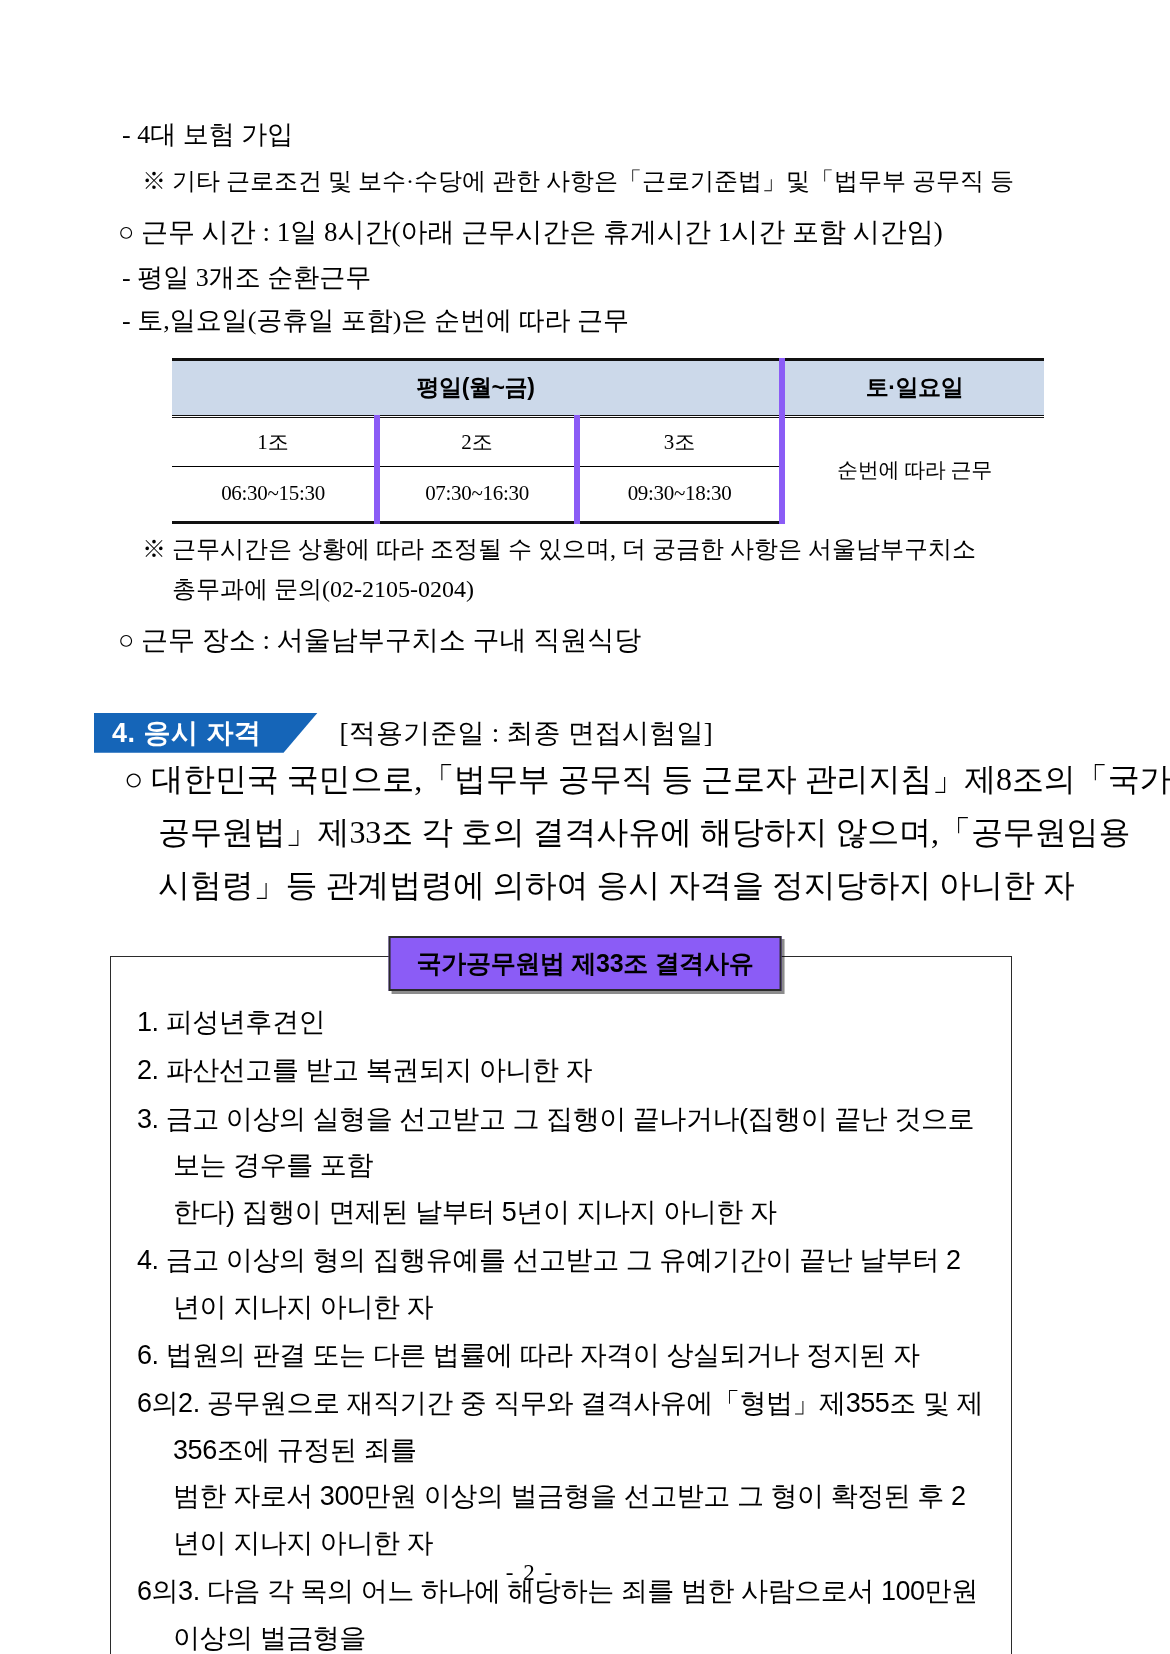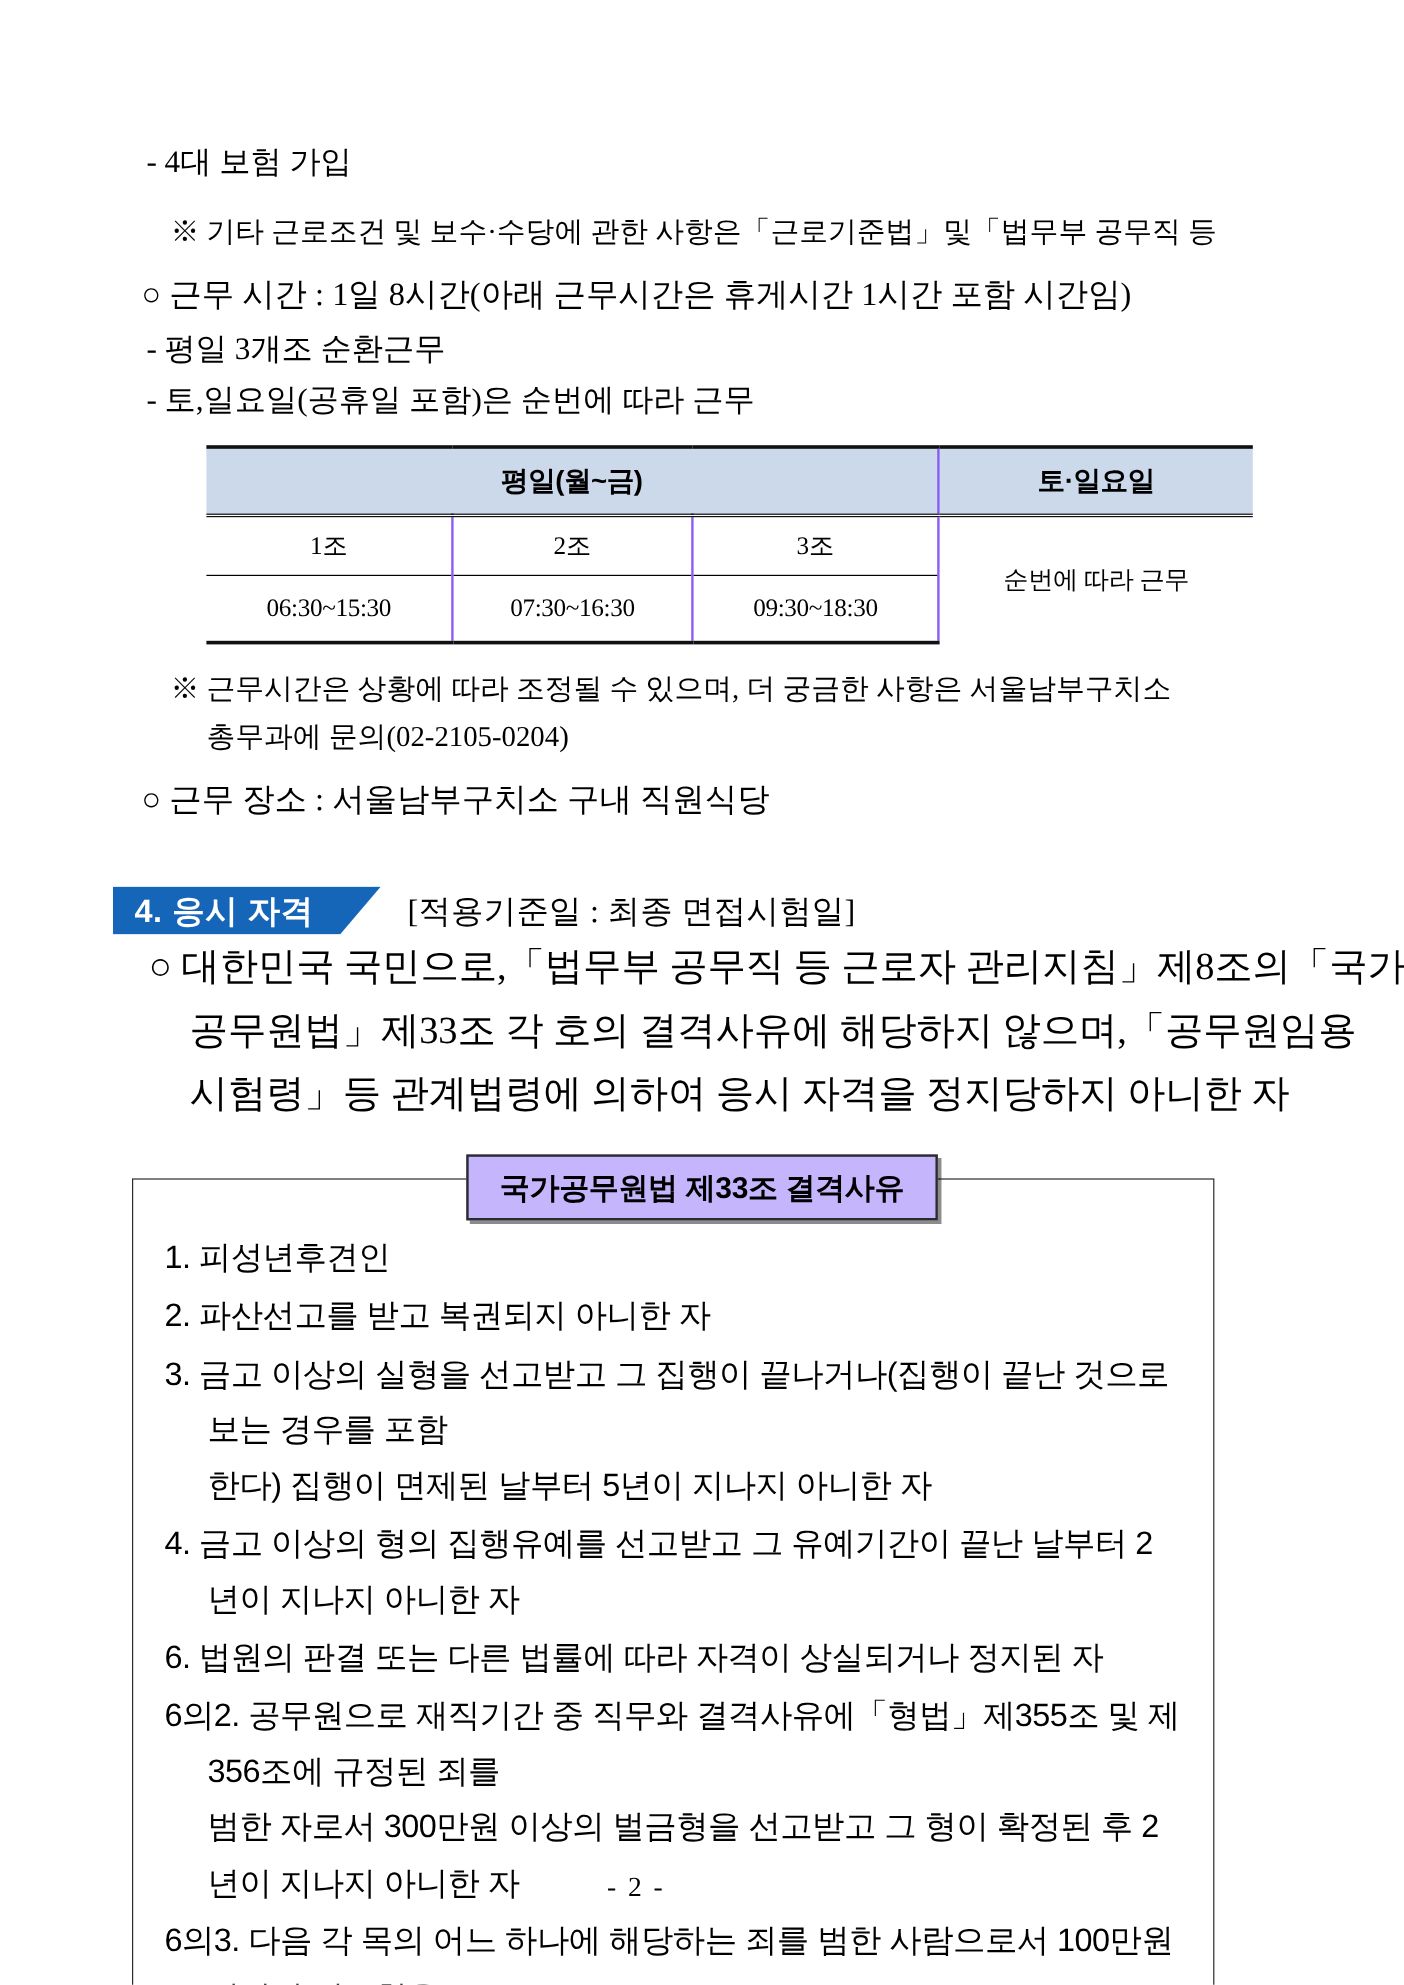--- a/index.html
+++ b/index.html
@@ -39,21 +39,21 @@
     font-size: 27px;
     line-height: 1.6;
     padding-left: 8px;
     margin-top: 10px;
   }
   .note {
     font-size: 24px;
     line-height: 1.66;
     padding-left: 62px;
     text-indent: -30px;
-    margin-top: 19px;
+    margin-top: 6px;
   }
   .note .cont {
     display: block;
     text-indent: 0;
   }
 
   
   .sched-wrap {
     margin-top: 16px;
     margin-left: 62px;
@@ -62,21 +62,21 @@
   table.sched {
     border-collapse: collapse;
     width: 872px;
     table-layout: fixed;
   }
   table.sched td, table.sched th {
     text-align: center;
     vertical-align: middle;
     font-weight: normal;
     border-left: 1px solid #000;
-    border-right: 2px solid #8b5cf6;
+    border-right: 6px solid #8b5cf6;
   }
   .sched .hdr {
     background: #ccd9ea;
     font-size: 23px;
     font-weight: bold;
     height: 52px;
     font-family: "Liberation Sans", "DejaVu Sans", sans-serif;
     letter-spacing: -0.4px;
   }
   .sched .sub {
@@ -157,21 +157,21 @@
     padding: 42px 26px 22px 26px;
     box-sizing: border-box;
     width: 902px;
     margin-left: 0;
   }
   .lawbox-title {
     position: absolute;
     top: -20px;
     left: 50%;
     transform: translateX(-50%);
-    background: #c4b5fd;
+    background: #8b5cf6;
     border: 2px solid #2b2b2b;
     font-family: "Liberation Sans", "DejaVu Sans", sans-serif;
     font-weight: bold;
     font-size: 25px;
     letter-spacing: -0.3px;
     padding: 9px 26px;
     white-space: nowrap;
     box-shadow: 3px 3px 0 rgba(0,0,0,0.45);
   }
   .lawlist {

